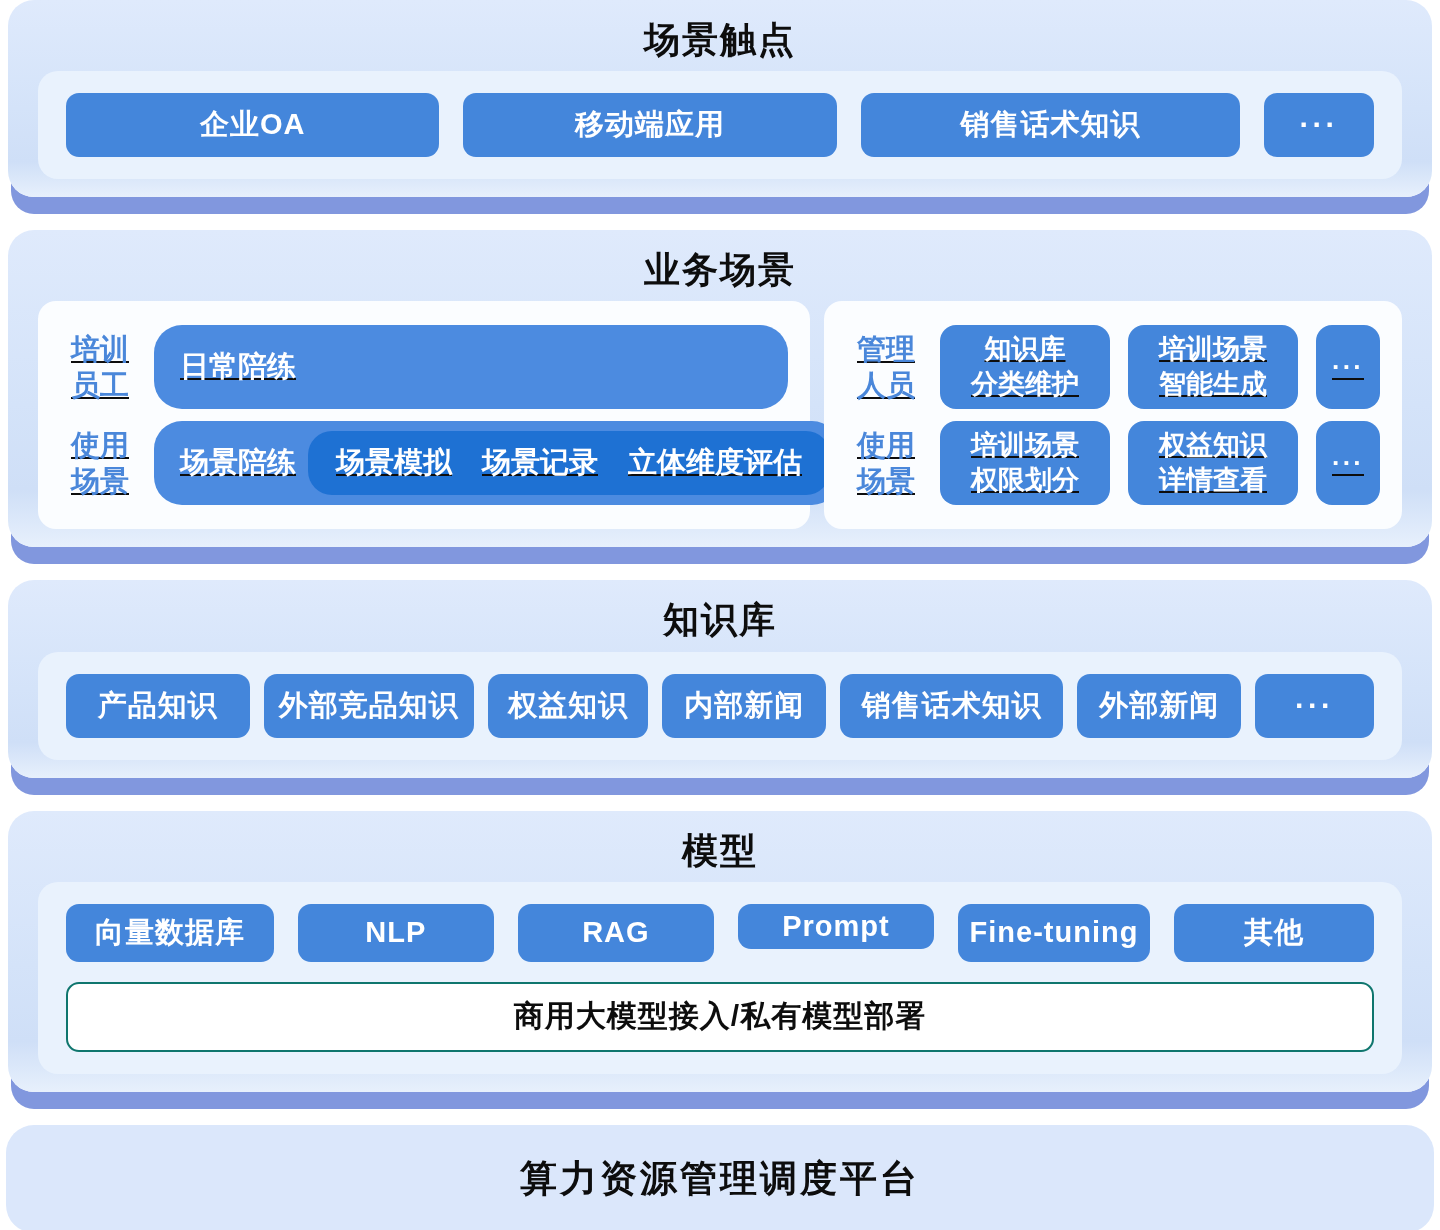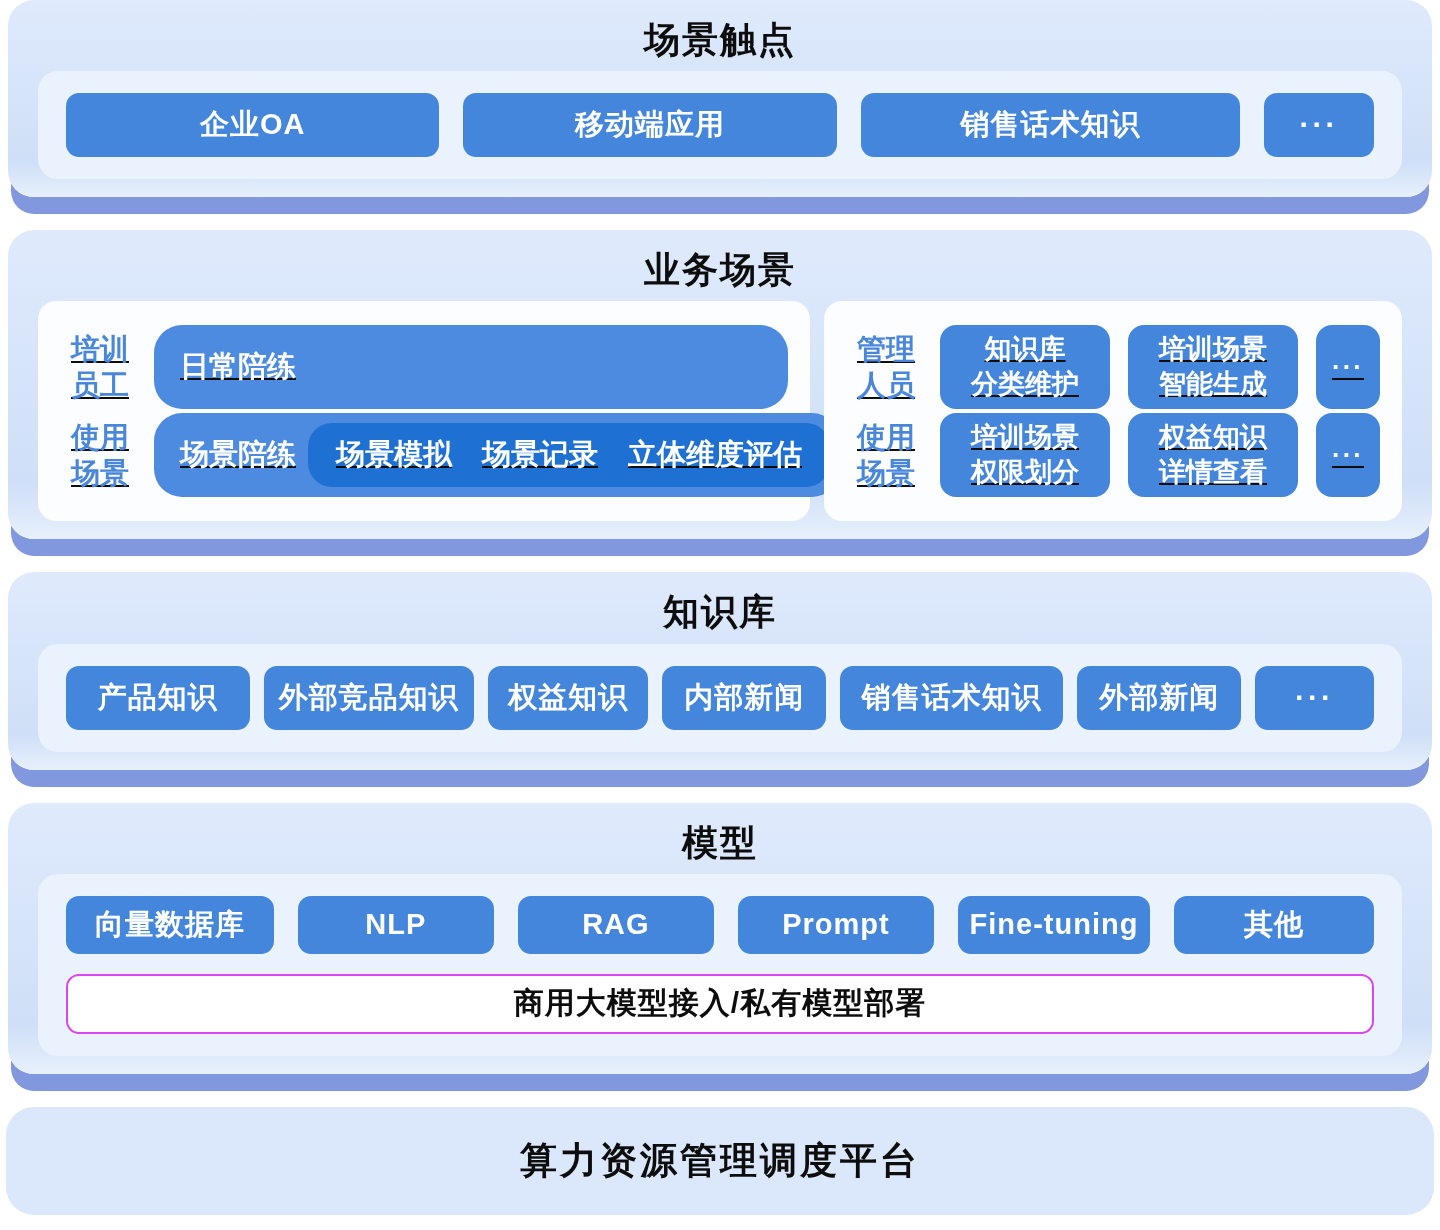--- a/index.html
+++ b/index.html
@@ -55,21 +55,21 @@
   .cards { display:flex; gap:14px; }
   .card {
     background:#fbfdff;
     border-radius:18px;
     padding:24px 22px 24px 26px;
   }
   .card-trainee { width:772px; flex:none; }
   .card-admin { flex:1; }
 
   .scene-row { display:flex; align-items:center; gap:18px;text-decoration:underline; }
-  .scene-row + .scene-row { margin-top:4px; }
+  .scene-row + .scene-row { margin-top:12px; }
 
   .side-label {
     width:72px;
     flex:none;
     color:#4a87da;
     font-weight:700;
     font-size:29px;
     line-height:1.25;
     text-align:center;
   }
@@ -120,23 +120,23 @@
     font-weight:700;
     line-height:1.32;
     text-align:center;
   }
   .chip2.dots { flex:0 0 64px; font-size:26px; letter-spacing:2px; }
 
   
   .model-bar {
     margin-top:20px;
     background:#ffffff;
-    border:2px solid #d946ef;
+    border:2px solid #0f766e;
     border-radius:13px;
-    height:60px;
+    height:70px;
     display:flex;
     align-items:center;
     justify-content:center;
     font-size:30px;
     font-weight:700;
     letter-spacing:1px;
   }
 
   
   .platform {
@@ -248,21 +248,21 @@
   </div>
 </div>
 
 <div class="layer">
   <div class="layer-title">模型</div>
   <div class="tray">
     <div class="tray-row" style="">
       <div class="chip" style="flex:1.06;height:58px">向量数据库</div>
       <div class="chip" style="flex:1;height:58px">NLP</div>
       <div class="chip" style="flex:1;height:58px">RAG</div>
-      <div class="chip" style="flex:1;height:58px">Prompt</div>
+      <div class="chip" style="flex:1;height:45px">Prompt</div>
       <div class="chip" style="flex:0.98;height:58px">Fine-tuning</div>
       <div class="chip" style="flex:1.02;height:58px">其他</div>
     </div>
     <div class="model-bar">商用大模型接入/私有模型部署</div>
   </div>
 </div>
 
 <div class="platform">算力资源管理调度平台</div>
 
 </body></html>

